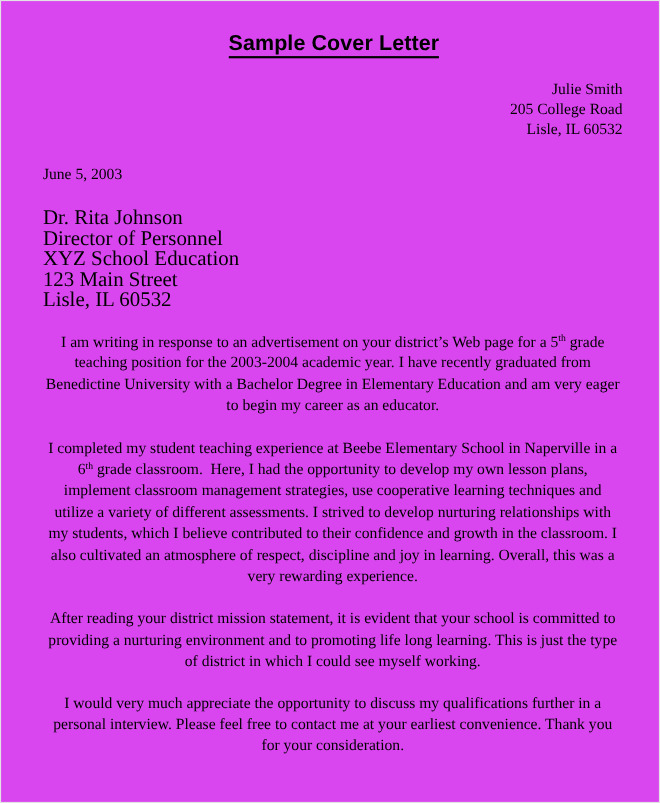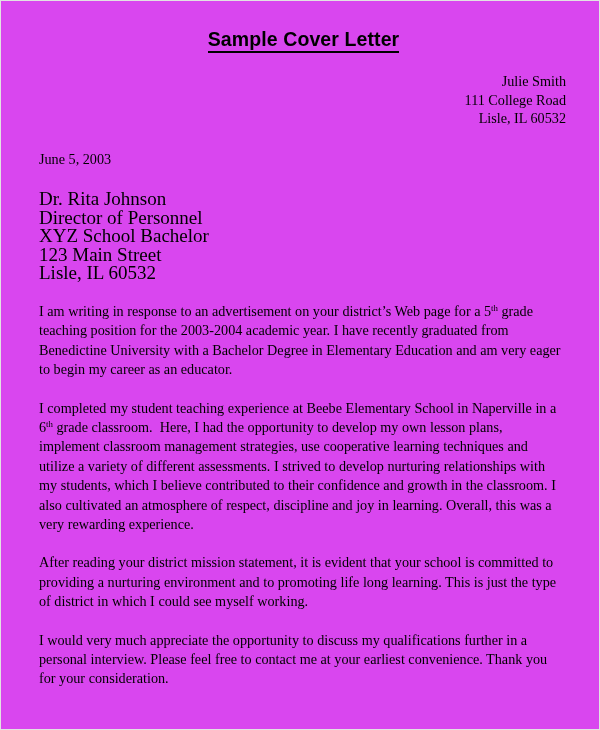--- a/index.html
+++ b/index.html
@@ -72,21 +72,21 @@
   .salutation {
     margin-top: 22px;
     font-size: 14.2px;
     line-height: 18.5px;
   }
 
   .body-paragraph {
     margin-top: 19px;
     font-size: 14.2px;
     line-height: 19.4px;
-    text-align: left;
+    text-align: center;
     white-space: pre-wrap;
   }
 
   sup.ordinal {
     font-size: 0.62em;
     vertical-align: 0.52em;
     line-height: 0;
   }
 </style>
 </head>
@@ -94,30 +94,30 @@
 
 <div class="page">
   <div class="doc">
 
     <div class="title-row">
       <span class="doc-title">Sample Cover Letter</span>
     </div>
 
     <div class="sender-block">
       <span class="sender-line">Julie Smith</span>
-      <span class="sender-line">111 College Road</span>
+      <span class="sender-line">205 College Road</span>
       <span class="sender-line">Lisle, IL 60532</span>
     </div>
 
     <div class="date-block">June 5, 2003</div>
 
     <div class="recipient-block">
       <span class="recipient-line">Dr. Rita Johnson</span>
       <span class="recipient-line">Director of Personnel</span>
-      <span class="recipient-line">XYZ School Bachelor</span>
+      <span class="recipient-line">XYZ School Education</span>
       <span class="recipient-line">123 Main Street</span>
       <span class="recipient-line">Lisle, IL 60532</span>
     </div>
 
 
     <p class="body-paragraph"><span>I am writing in response to an advertisement on your district’s Web page for a 5</span><sup class="ordinal">th</sup><span> grade teaching position for the 2003-2004 academic year. I have recently graduated from Benedictine University with a Bachelor Degree in Elementary Education and am very eager to begin my career as an educator.</span></p>
 
     <p class="body-paragraph"><span>I completed my student teaching experience at Beebe Elementary School in Naperville in a 6</span><sup class="ordinal">th</sup><span> grade classroom.  Here, I had the opportunity to develop my own lesson plans, implement classroom management strategies, use cooperative learning techniques and utilize a variety of different assessments. I strived to develop nurturing relationships with my students, which I believe contributed to their confidence and growth in the classroom. I also cultivated an atmosphere of respect, discipline and joy in learning. Overall, this was a very rewarding experience.</span></p>
 
     <p class="body-paragraph">After reading your district mission statement, it is evident that your school is committed to providing a nurturing environment and to promoting life long learning. This is just the type of district in which I could see myself working.</p>

